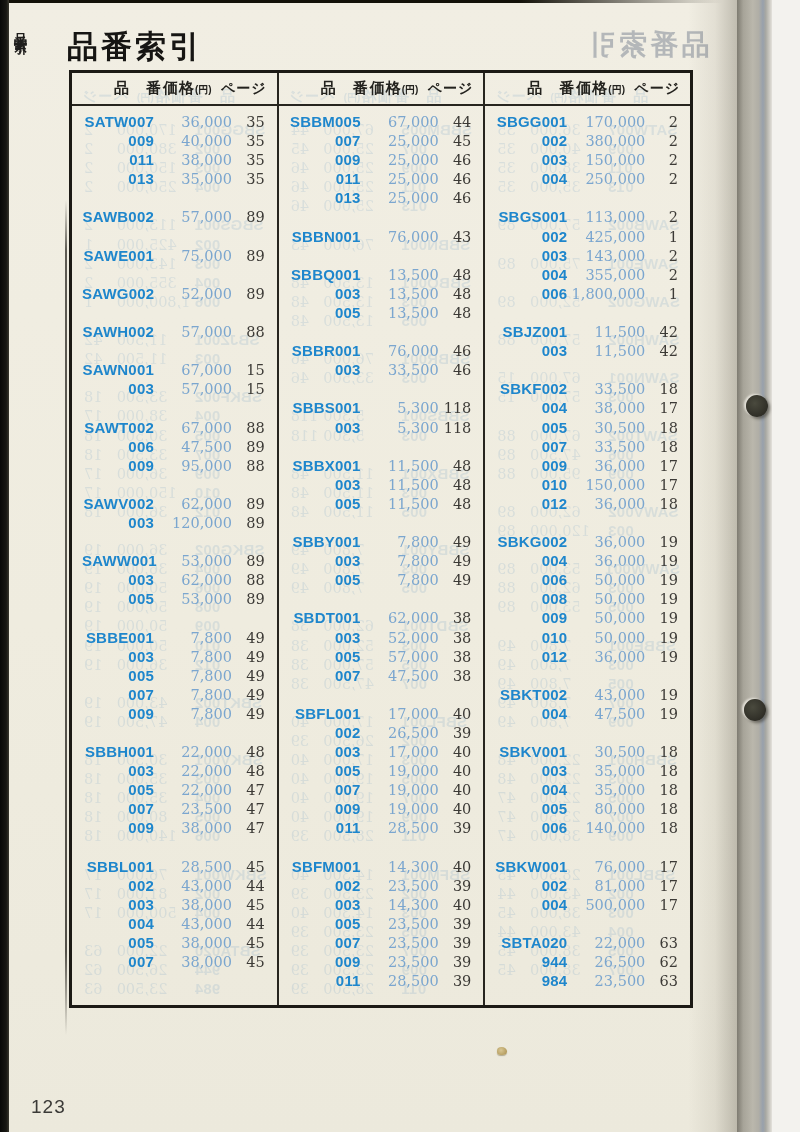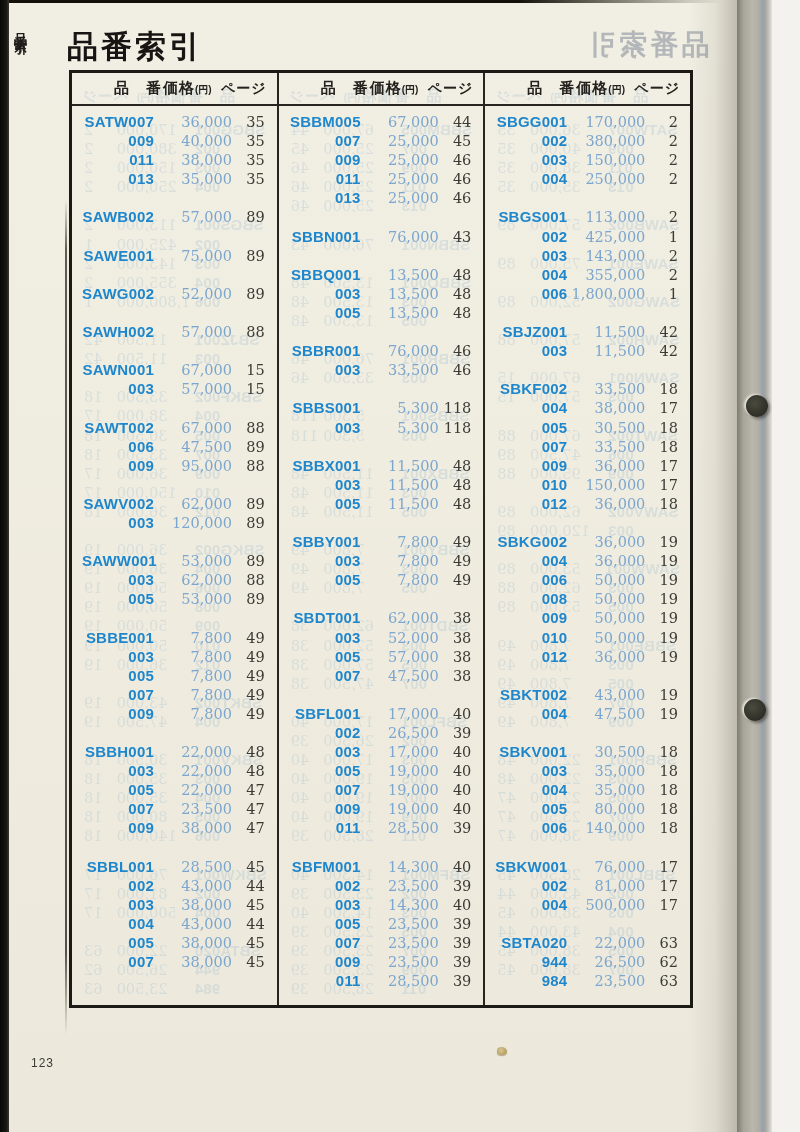--- a/index.html
+++ b/index.html
@@ -74,21 +74,21 @@
     border-color:transparent !important; pointer-events:none; }
   .bleed .tcol + .tcol { border-left-color:transparent; }
   .bleed .thead { border-bottom-color:transparent; color:#3e7fb8; }
   .bleed .code, .bleed .price, .bleed .pg { color:#3e7fb8; }
 
   
   .fold-line { position:absolute; left:56px; top:200px; width:2px; height:835px;
     background:linear-gradient(180deg, rgba(45,42,36,0) 0%, rgba(45,42,36,.75) 6%, rgba(45,42,36,.8) 90%, rgba(45,42,36,0) 100%); }
 
   
-  .page-number { position:absolute; left:22px; top:1056px; font-size:12px; color:#3b3a37; letter-spacing:1px; }
+  .page-number { position:absolute; left:22px; top:1096px; font-size:19px; color:#3b3a37; letter-spacing:1px; }
 
   
   .speck { position:absolute; left:488px; top:1047px; width:10px; height:8px; border-radius:50% 60% 50% 40%;
     background:radial-gradient(circle at 40% 40%, #d8c693, #a98f4e); box-shadow:0 1px 1px rgba(90,75,30,.4); }
 </style>
 </head>
 <body>
 
 <div class="canvas">
 

